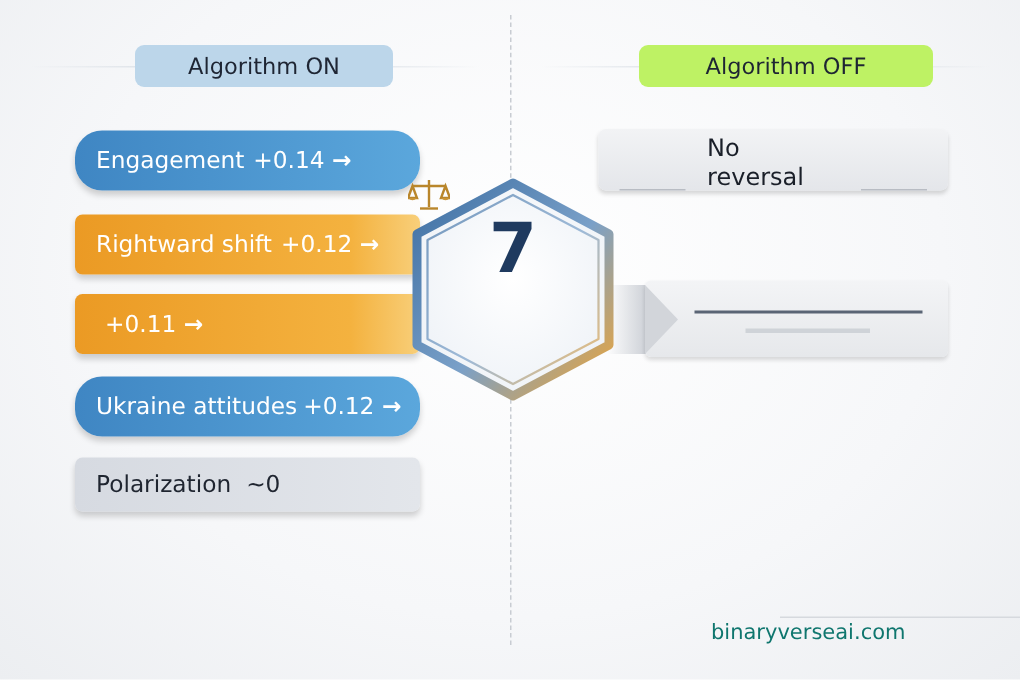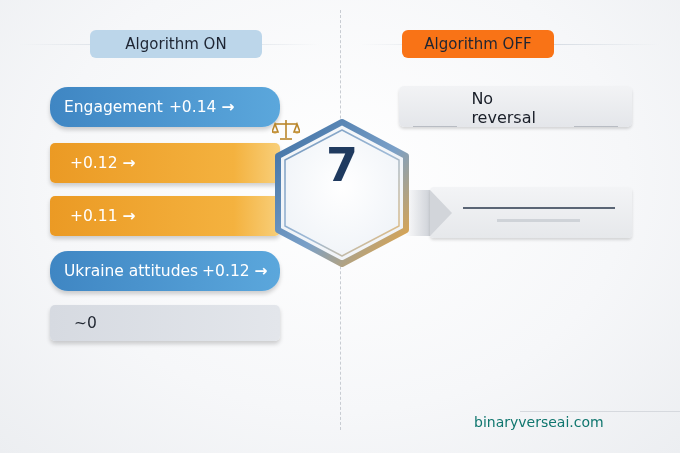--- a/index.html
+++ b/index.html
@@ -12,21 +12,21 @@
     .divider {
       left:340px; top:10px; height:420px; width:0;
       border-left:1.5px dashed #c8ccd2;
     }
     .hline { height:1px; background:linear-gradient(90deg, rgba(190,200,210,0), #c9d1da, rgba(190,200,210,0)); }
     .header-pill {
       height:28px; border-radius:6px; display:flex; align-items:center; justify-content:center;
       font-size:15px; color:#1e2533; font-weight:500;
     }
     .on-pill { left:90px; top:30px; width:172px; background:#bcd6ea; }
-    .off-pill { left:402px; top:30px; width:152px; background:#f97316; }
+    .off-pill { left:426px; top:30px; width:196px; background:#bef264; }
 
     .bar {
       left:50px; width:230px; height:40px; border-radius:5px; display:flex; align-items:center;
       padding-left:14px; box-sizing:border-box; color:#fff; font-size:15.5px;
       box-shadow:0 3px 4px rgba(0,0,0,0.18);
     }
     .bar .val { margin-left:6px; }
     .bar .arrow { margin-left:5px; font-weight:bold; }
     .blue { background:linear-gradient(90deg,#3f86c3,#5ba7dc);border-radius:18px; }
     .orange { background:linear-gradient(90deg,#eb9a24,#f4b23f 80%,#f8cf7a); }
@@ -91,36 +91,38 @@
 <div class="abs header-pill on-pill">Algorithm ON</div>
 <div class="abs header-pill off-pill">Algorithm OFF</div>
 
 <div class="abs bar blue bar-engagement">
   <span>Engagement</span>
   <span class="val" style="margin-left:6px">+0.14</span>
   <span class="arrow">→</span>
 </div>
 
 <div class="abs bar orange bar-rightward">
+  <span>Rightward shift</span>
   <span class="val">+0.12</span>
   <span class="arrow">→</span>
 </div>
 
 <div class="abs bar orange bar-policy">
   <span class="val">+0.11</span>
   <span class="arrow">→</span>
 </div>
 
 <div class="abs bar blue bar-ukraine">
   <span>Ukraine attitudes</span>
   <span class="val" style="margin-left:4px">+0.12</span>
   <span class="arrow">→</span>
 </div>
 
 <div class="abs bar gray bar-polar">
+  <span>Polarization</span>
   <span class="val" style="margin-left:10px">~0</span>
 </div>
 
 <div class="abs noreversal">
   <span class="line"></span>
   <span>No reversal</span>
   <span class="line"></span>
 </div>
 
 <div class="abs arrow-tail"></div>

